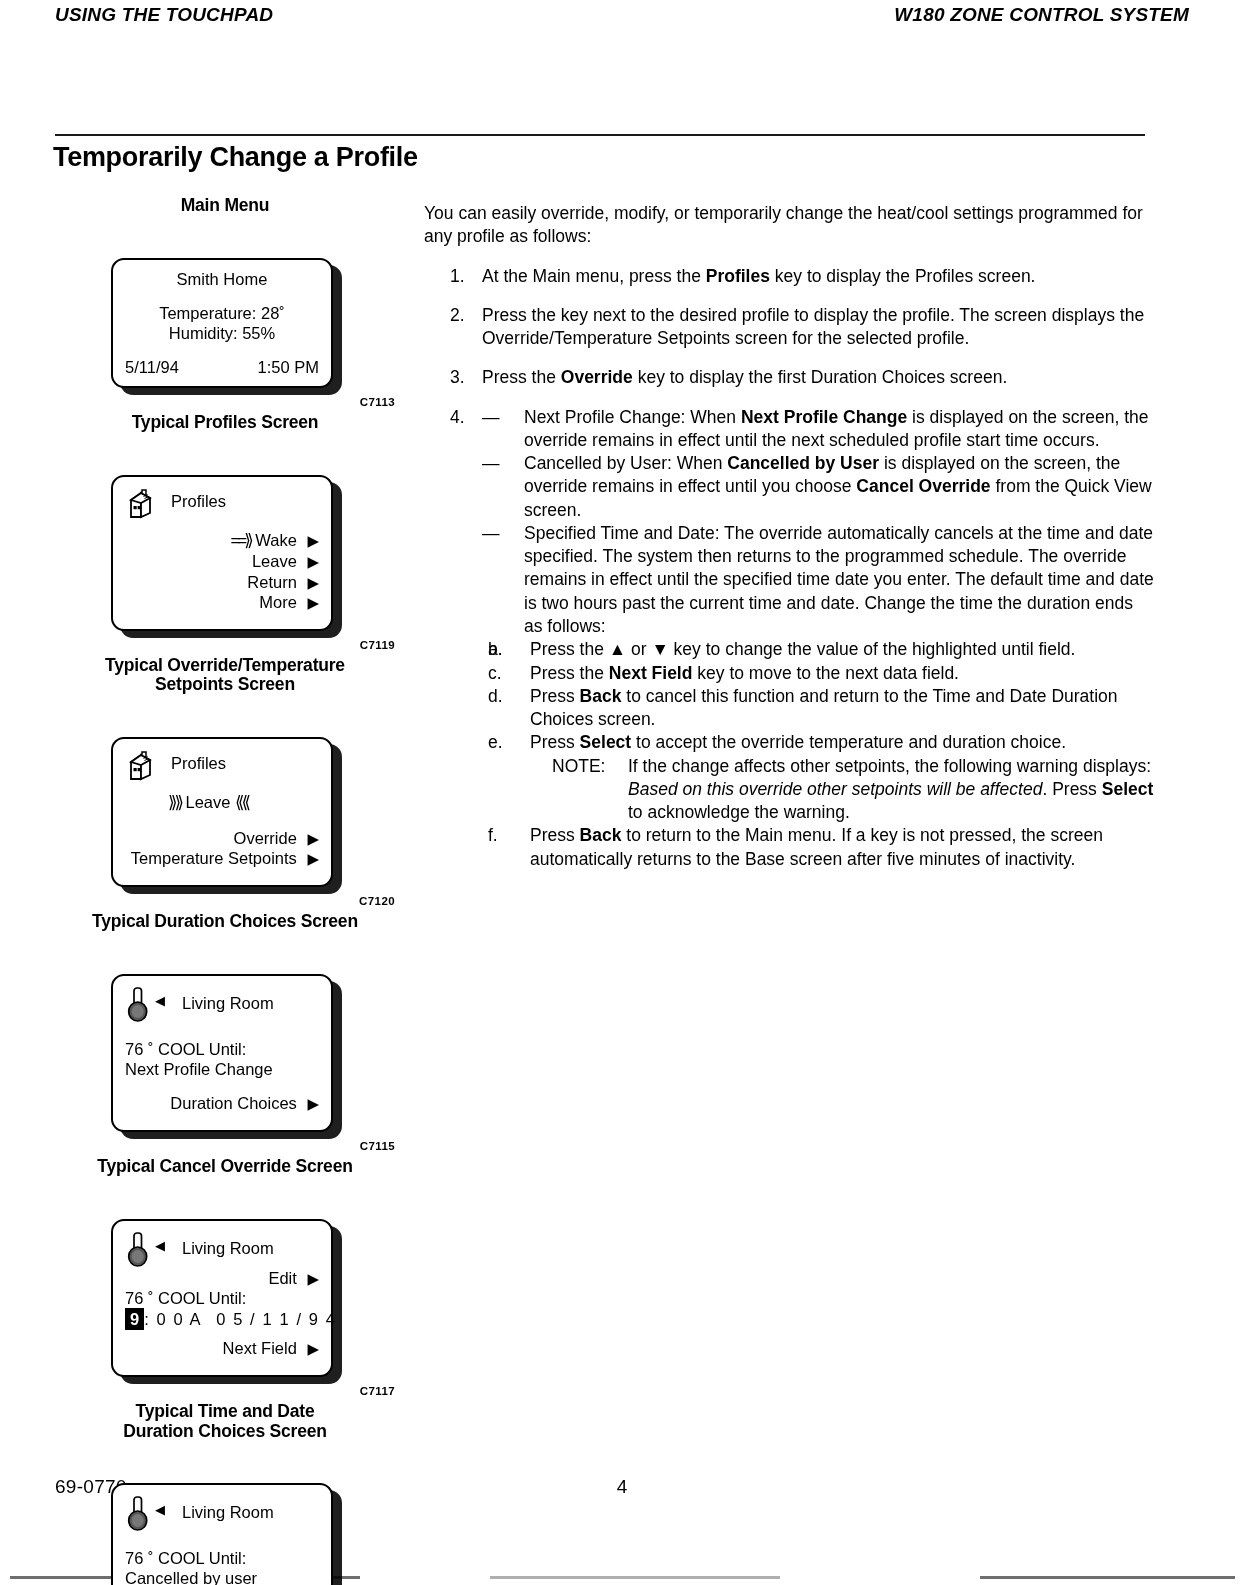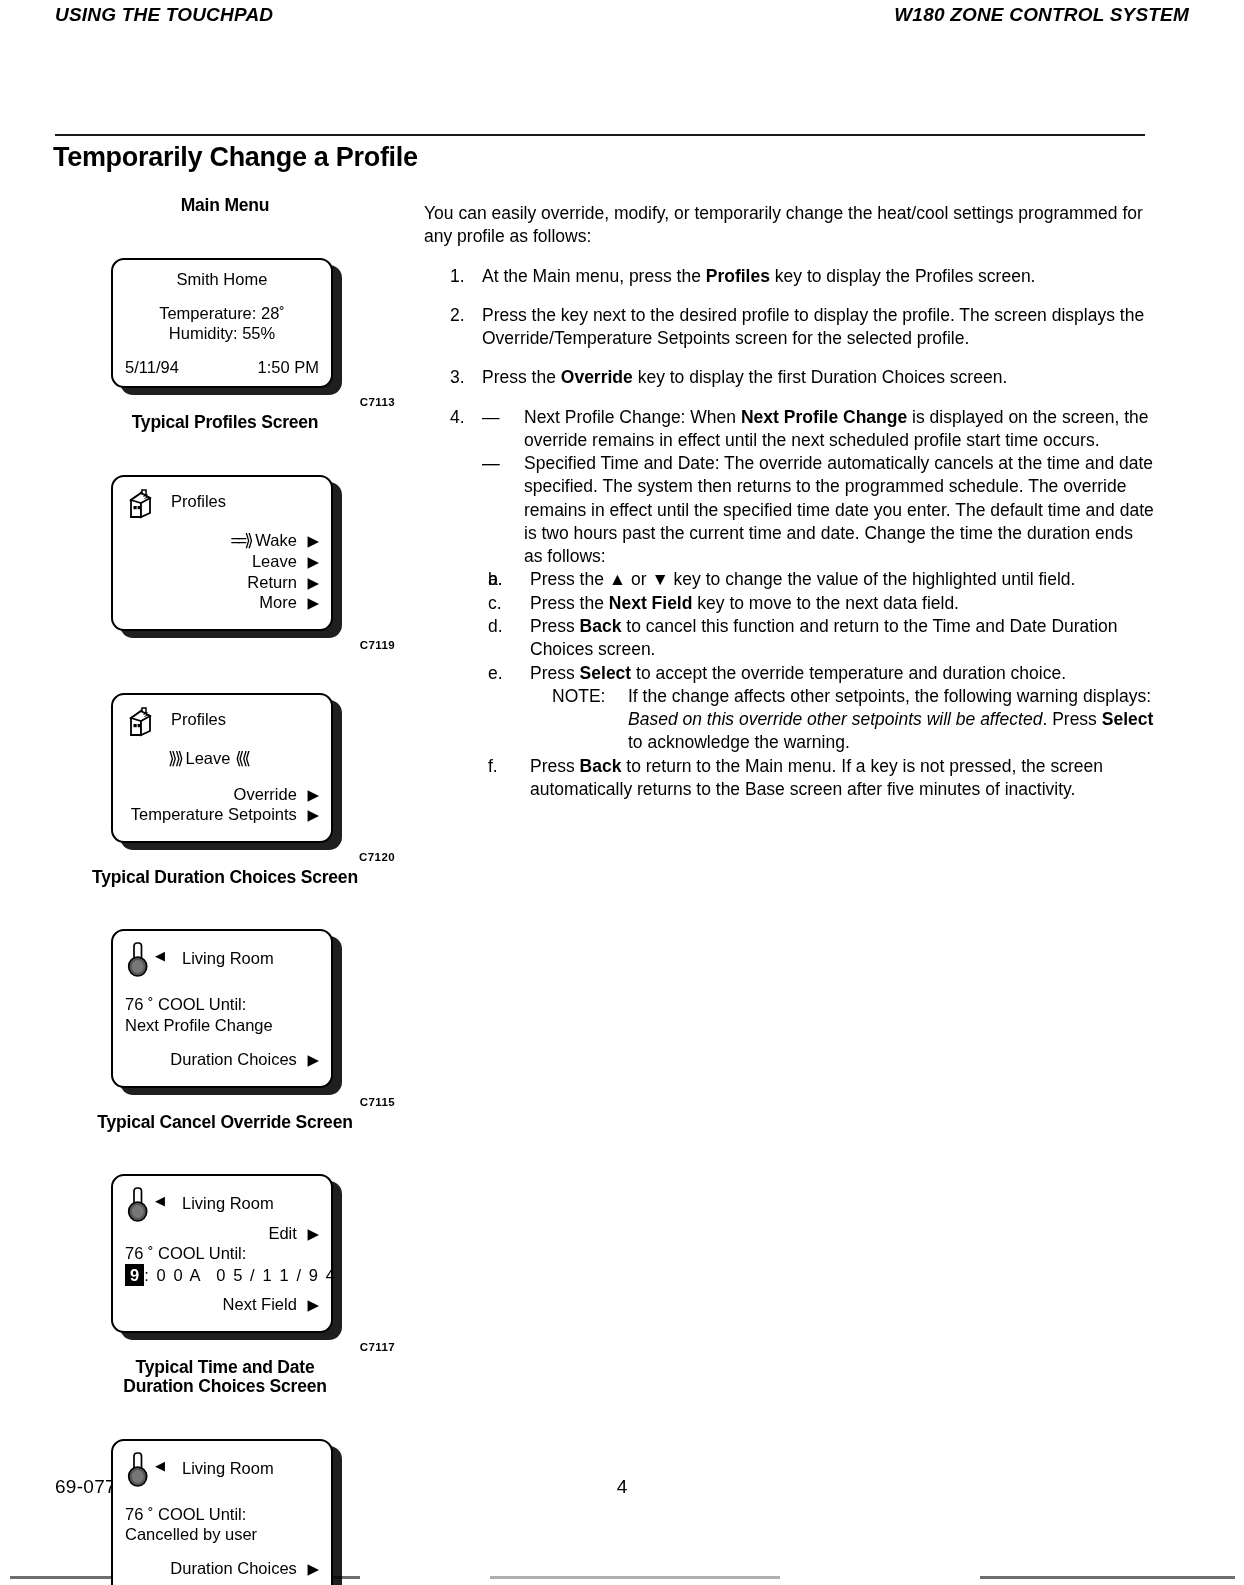--- a/index.html
+++ b/index.html
@@ -317,20 +317,24 @@
           <span>More</span>
           <span class="arrow-r">▶</span>
         </div>
         <div class="lcd-spacer-sm"></div>
       </div>
     </div>
     <div class="lcd-code">C7119</div>
   </div>
 
   <div class="fig-block">
+    <div class="fig-caption">
+      <span>Typical Override/Temperature</span><br>
+      <span>Setpoints Screen</span>
+    </div>
     <div class="lcd-wrap">
       <div class="lcd">
         <div class="lcd-head">
           <span>
             <svg class="house-icon" viewBox="0 0 32 36">
               <polygon points="6,14 16,7 16,31 6,31" fill="#fff" stroke="#000" stroke-width="1.8"></polygon>
               <polygon points="16,7 25,12 25,27 16,31" fill="#fff" stroke="#000" stroke-width="1.8"></polygon>
               <polygon points="6,14 16,7 25,12 16,17" fill="#fff" stroke="#000" stroke-width="1.8"></polygon>
               <polygon points="17,4 21,4 21,9.5 17,7.4" fill="#fff" stroke="#000" stroke-width="1.5"></polygon>
               <rect x="8.5" y="20" width="3.2" height="3.2" fill="#000"></rect>
@@ -481,20 +485,21 @@
     <span class="num">4.</span>
 
     
     <div class="dash-item">
       <span class="dsh">—</span>
       <span><span>Next Profile Change: When </span><b>Next Profile Change</b><span> is displayed on the screen, the override remains in effect until the next scheduled profile start time occurs.</span></span>
     </div>
 
     <div class="dash-item">
       <span class="dsh">—</span>
+      <span><span>Cancelled by User: When </span><b>Cancelled by User</b><span> is displayed on the screen, the override remains in effect until you choose </span><b>Cancel Override</b><span> from the Quick View screen.</span></span>
     </div>
 
     <div class="dash-item">
       <span class="dsh">—</span>
       <span>Specified Time and Date: The override automatically cancels at the time and date specified. The system then returns to the programmed schedule. The override remains in effect until the specified time date you enter. The default time and date is two hours past the current time and date. Change the time the duration ends as follows:</span>
     </div>
 
     
     <div class="alpha-list">
 

